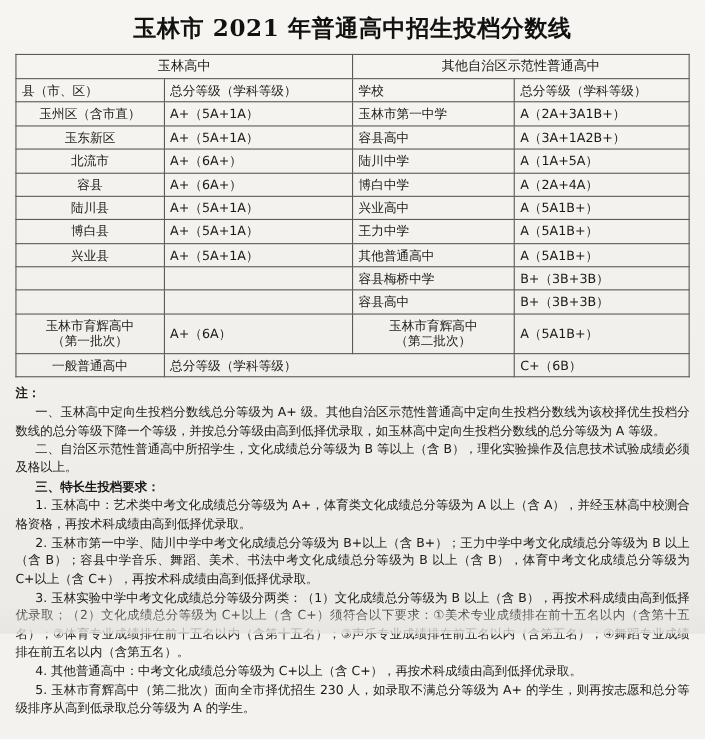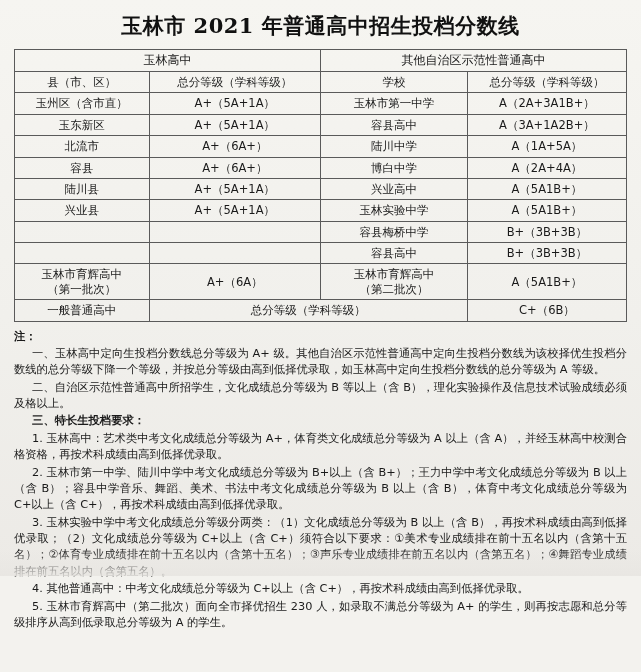--- a/index.html
+++ b/index.html
@@ -44,21 +44,21 @@
     text-align:center;
     font-weight:bold;
     font-size:12px;
     margin-top:20px;
   }
   .col-a{width:22%;}
   .col-b{width:28%;}
   .col-c{width:24%;}
   .col-d{width:26%;}
   .c-center{text-align:center;}
-  .c-left{text-align:center;}
+  .c-left{text-align:left;}
   .two-line{line-height:1.2;}
   .notes{
     margin-top:7px;
     font-size:11.3px;
     line-height:1.45;
     text-align:justify;
   }
   .notes .nlabel{
     font-weight:bold;
   }
@@ -125,23 +125,29 @@
         <td class="c-left">博白中学</td>
         <td class="c-left">A（2A+4A）</td>
       </tr>
       <tr>
         <td class="c-center">陆川县</td>
         <td class="c-left">A+（5A+1A）</td>
         <td class="c-left">兴业高中</td>
         <td class="c-left">A（5A1B+）</td>
       </tr>
       <tr>
+        <td class="c-center">博白县</td>
+        <td class="c-left">A+（5A+1A）</td>
+        <td class="c-left">王力中学</td>
+        <td class="c-left">A（5A1B+）</td>
+      </tr>
+      <tr>
         <td class="c-center">兴业县</td>
         <td class="c-left">A+（5A+1A）</td>
-        <td class="c-left">玉林实验中学</td>
+        <td class="c-left">其他普通高中</td>
         <td class="c-left">A（5A1B+）</td>
       </tr>
       <tr>
         <td class="c-center"></td>
         <td class="c-left"></td>
         <td class="c-left">容县梅桥中学</td>
         <td class="c-left">B+（3B+3B）</td>
       </tr>
       <tr>
         <td class="c-center"></td>

